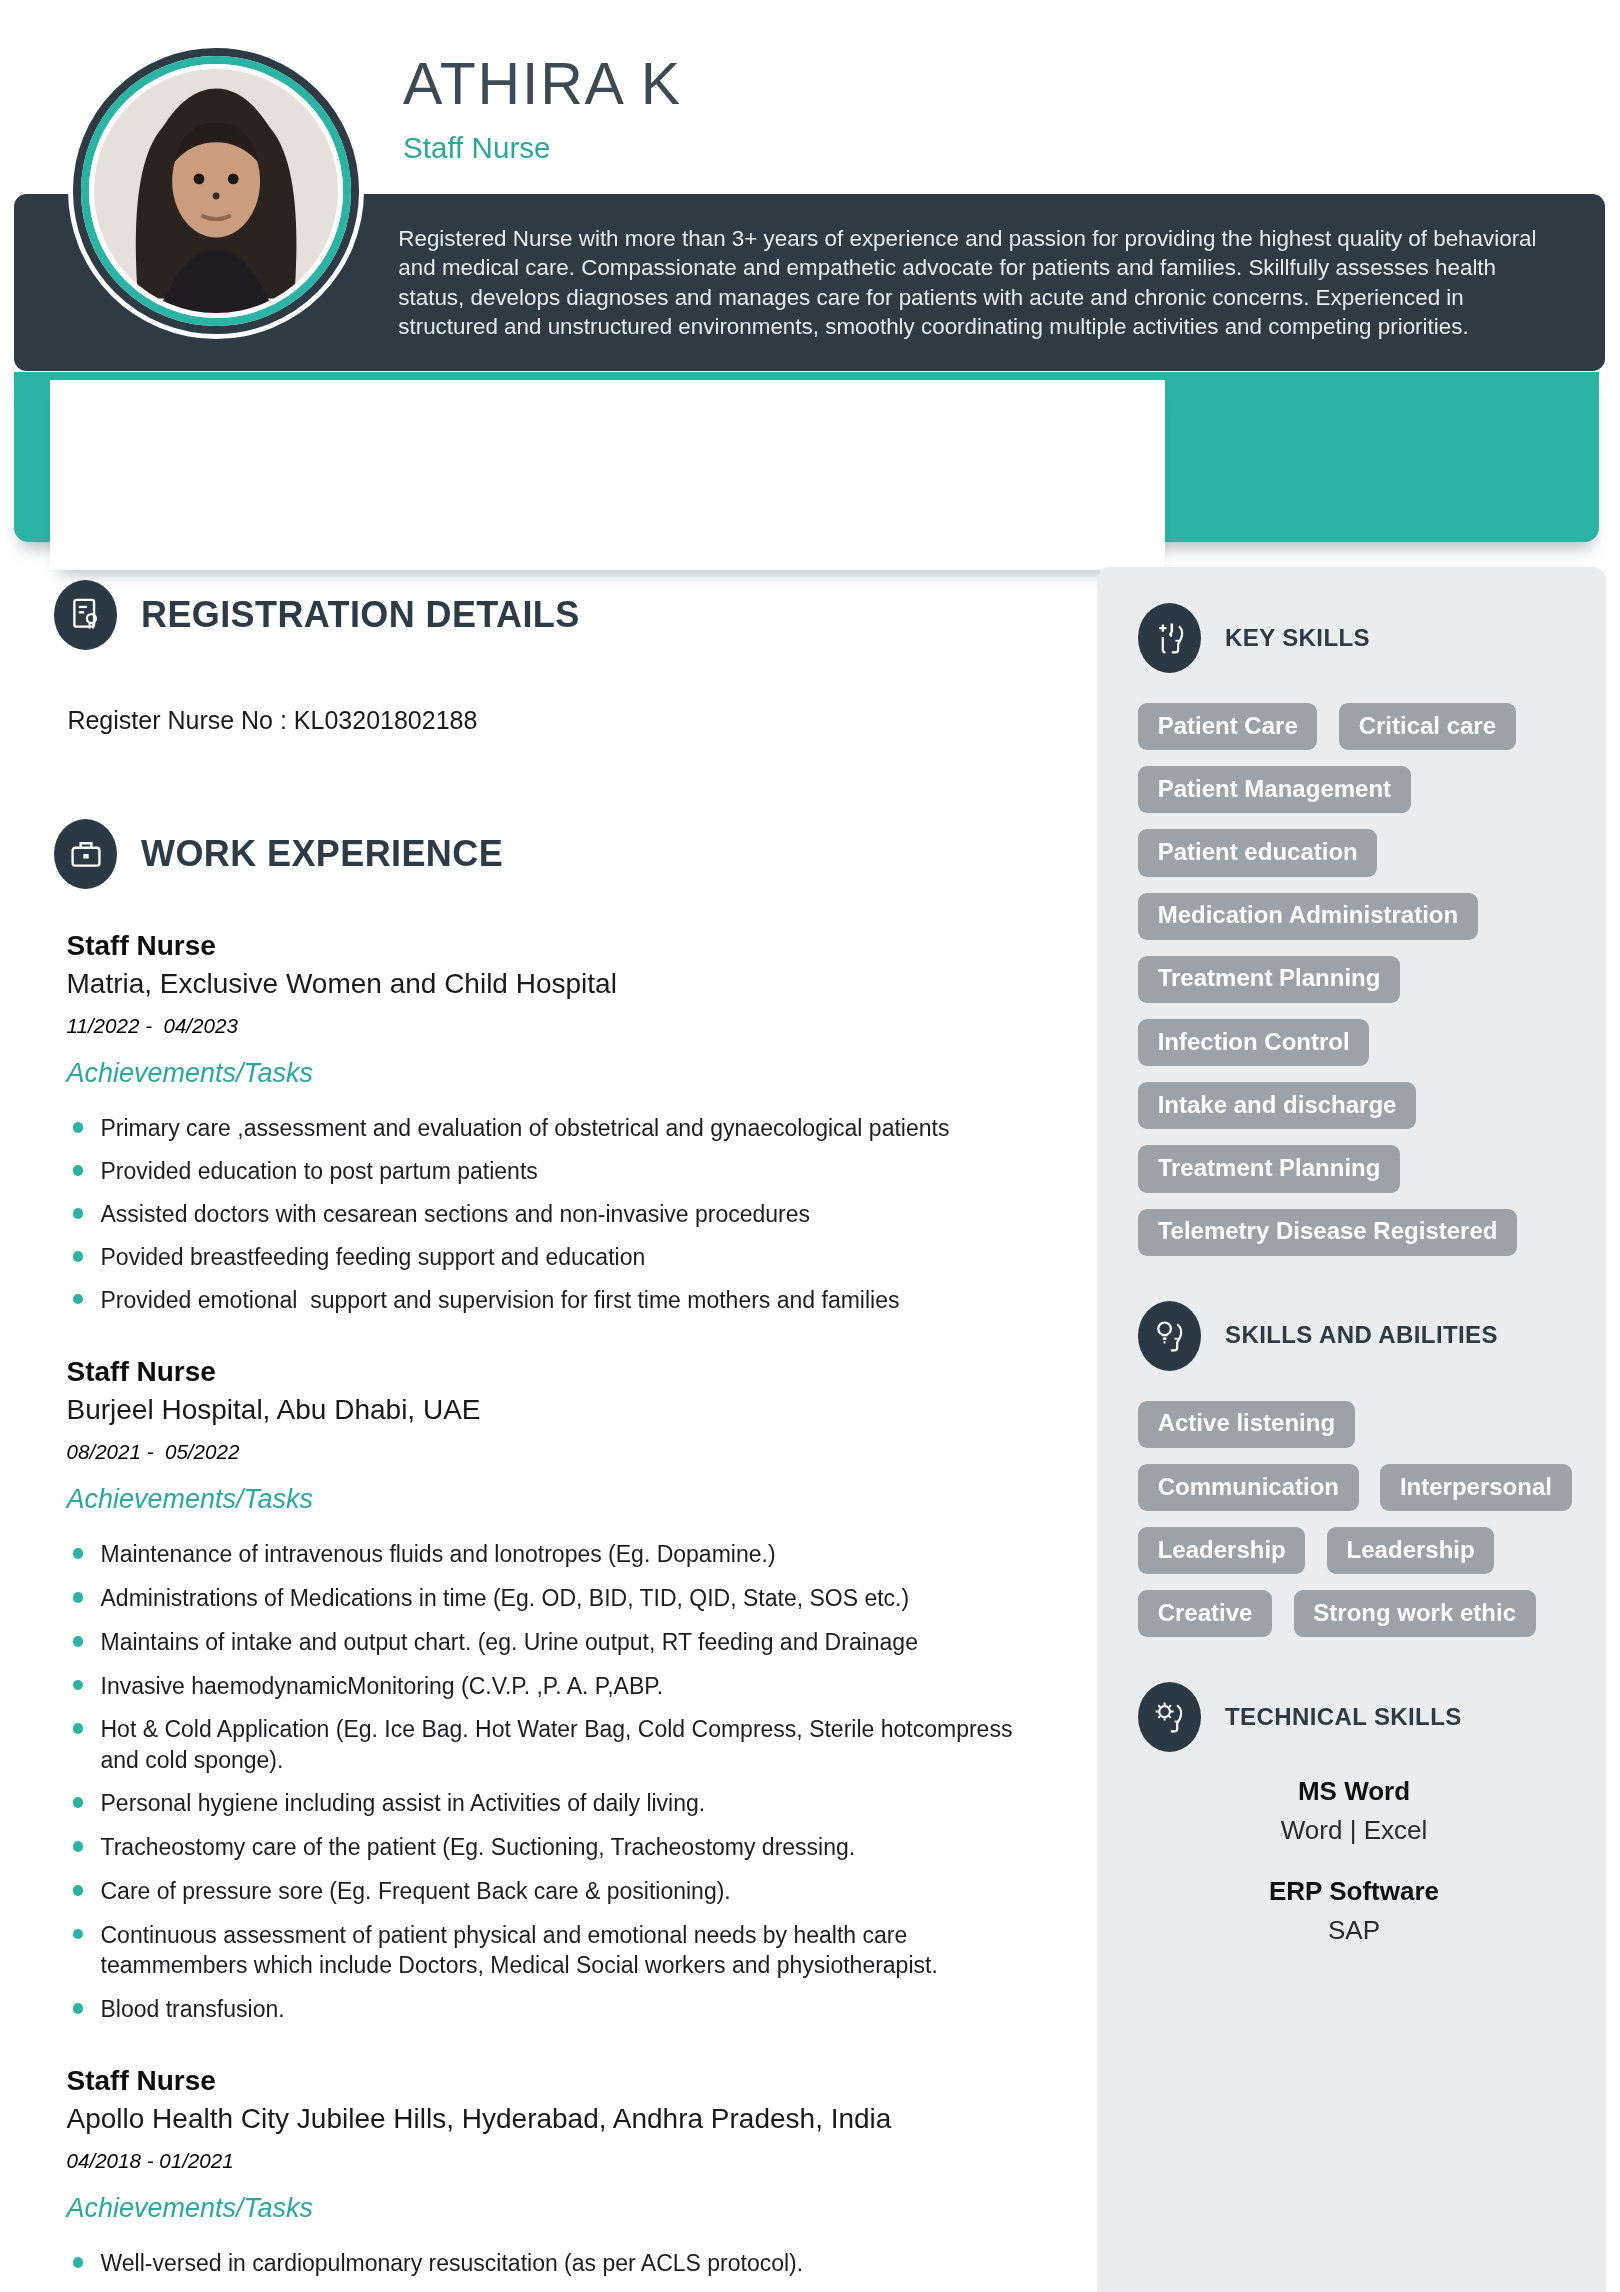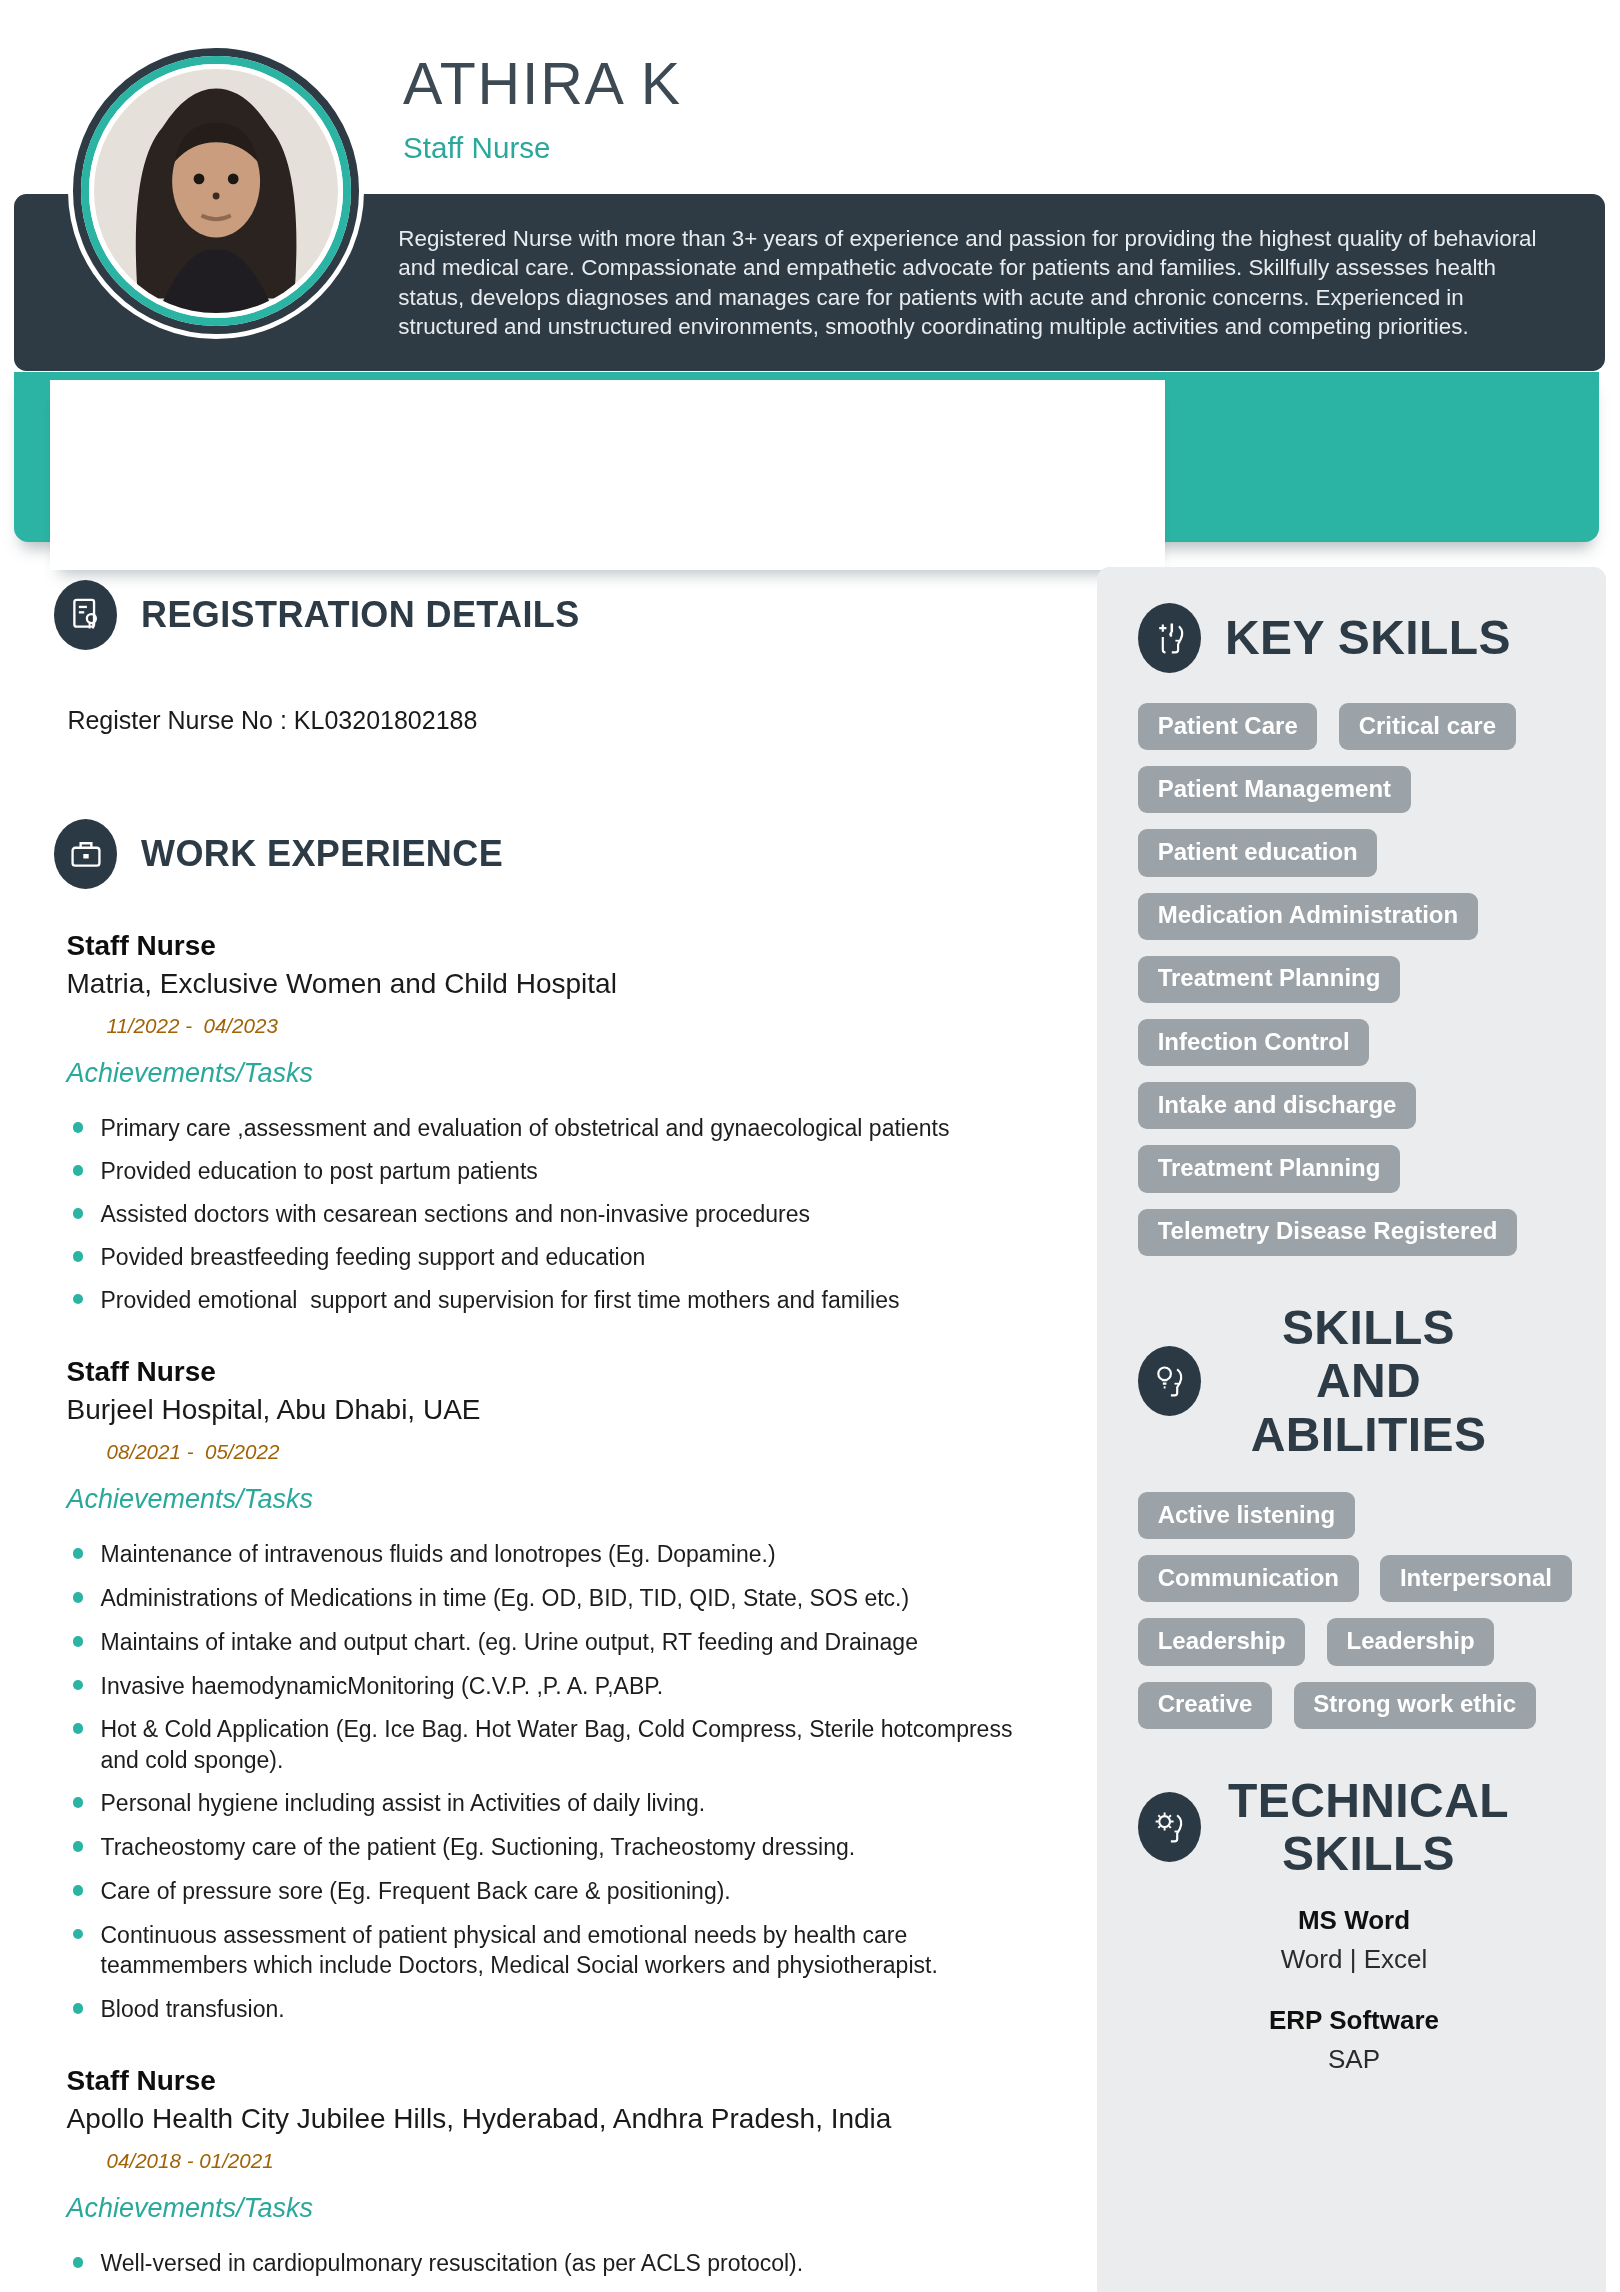--- a/index.html
+++ b/index.html
@@ -50,41 +50,41 @@
   .sec-title { font-size:36px; font-weight:700; color:#2c3b45; letter-spacing:0.4px; line-height:1.12; }
 
   
   .left-col { position:absolute; left:54px; top:580px; width:1014px; z-index:3; }
   .reg-line { margin:56px 0 0 13.4px; font-size:25px; color:#1a1a1a; }
   .work-head { margin-top:84px; }
 
   .job { margin:41px 0 0 12.5px; }
   .job-title { font-size:28px; font-weight:700; color:#0e0e0e; }
   .job-company { margin-top:6.3px; font-size:28px; color:#1a1a1a; }
-  .job-dates { margin-top:13.4px; font-size:20.6px; font-style:italic; color:#a16207; white-space:pre-wrap;margin-left:40px; }
+  .job-dates { margin-top:13.4px; font-size:20.6px; font-style:italic; color:#000000; white-space:pre-wrap; }
   .job-label { margin-top:20.6px; font-size:27px; font-style:italic; color:#2aa89c; }
   .bullets { list-style:none; margin-top:24px; }
   .bullets li {
     position:relative; padding-left:34px; margin-bottom:13.4px;
     font-size:23px; line-height:1.32; color:#1d1d1f; white-space:pre-wrap; max-width:967px;
   }
   .bullets li::before {
     content:""; position:absolute; left:6.3px; top:9px; width:10.7px; height:10.7px;
     border-radius:50%; background:#2bb3a3;
   }
   .job-matria .bullets li { margin-bottom:12.5px; }
   .job-apollo .bullets li { margin-bottom:17px; }
 
   
   .sidebar {
     position:absolute; left:1097px; top:567px; width:509px; height:1726px;
     background:#ebeced; border-radius:12.5px 12.5px 0 0; z-index:2;
     padding:36px 36px 0 41px;
   }
-  .sidebar .sec-title { font-size:48px;text-align:center; }
+  .sidebar .sec-title { font-size:24px; }
   .skills-title { max-width:287px; }
   .tag-rows { margin-top:30px; display:flex; flex-direction:column; gap:16px; }
   .tag-row { display:flex; gap:21.5px; }
   .tag {
     background:#9ba2a8; color:#ffffff; font-size:24px; line-height:1;
     padding:10.7px 19.7px 12.5px; border-radius:9px; white-space:nowrap;font-weight:bold;
   }
   .gap-sec { margin-top:45px; }
   .tech-items { margin-top:24px;text-align:center; }
   .tech-item { margin-bottom:30px; }

